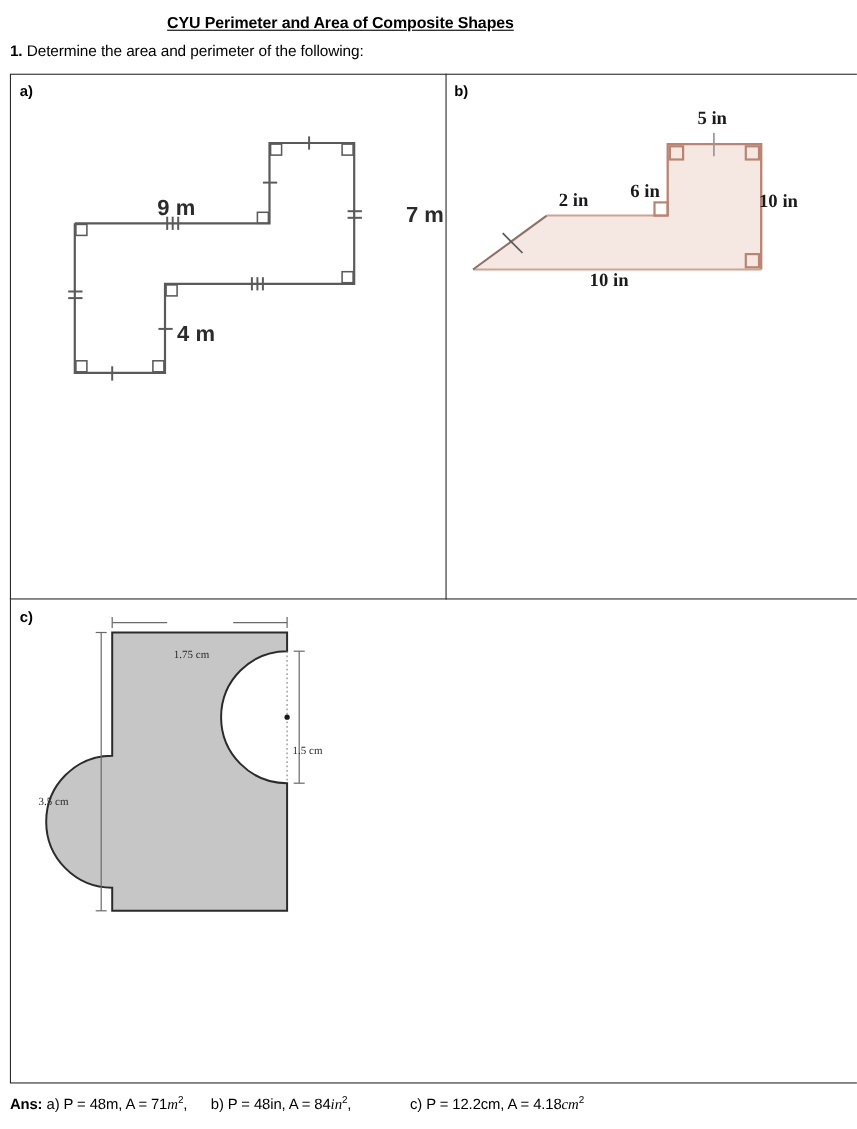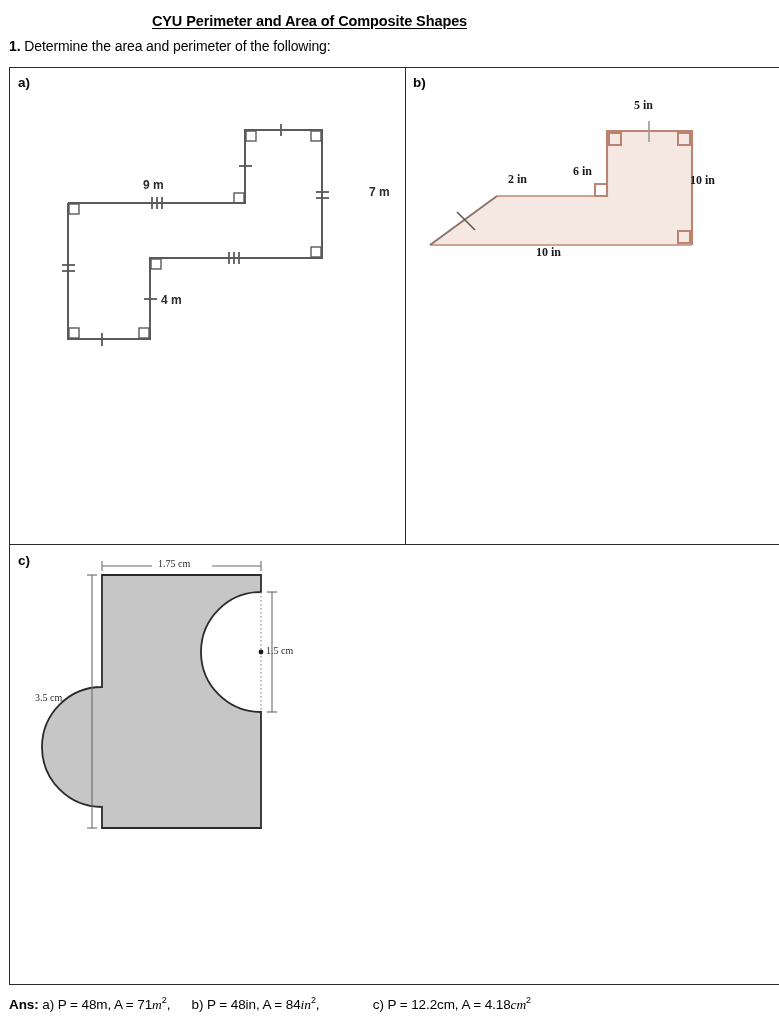--- a/index.html
+++ b/index.html
@@ -82,27 +82,27 @@
     pointer-events: none;
   }
   .fig-label {
     position: absolute;
     font-family: "Liberation Serif", serif;
     font-weight: bold;
     white-space: nowrap;
   }
 
   
-  .lbl-a { font-size: 12px; color: #2b2b2b; font-family: "Liberation Sans", sans-serif; }
-
-  
-  .lbl-b { font-size: 12px; color: #1a1a1a; }
-
-  
-  .lbl-c { font-size: 10px; color: #2b2b2b; font-family: "Liberation Serif", serif; font-weight: normal; }
+  .lbl-a { font-size: 20px; color: #2b2b2b; font-family: "Liberation Sans", sans-serif; }
+
+  
+  .lbl-b { font-size: 17px; color: #1a1a1a; }
+
+  
+  .lbl-c { font-size: 10px; color: #2b2b2b; font-family: "Liberation Serif", serif; font-weight: normal; margin-top: 32px; }
 
   
   .answers {
     position: absolute;
     left: 9px;
     top: 995px;
     font-size: 13.5px;
     letter-spacing: -0.1px;
     white-space: nowrap;
   }

